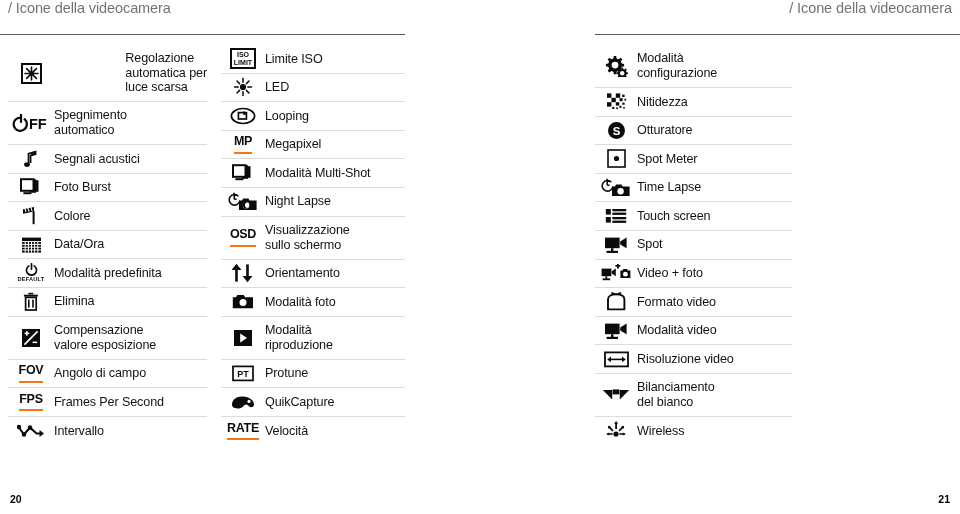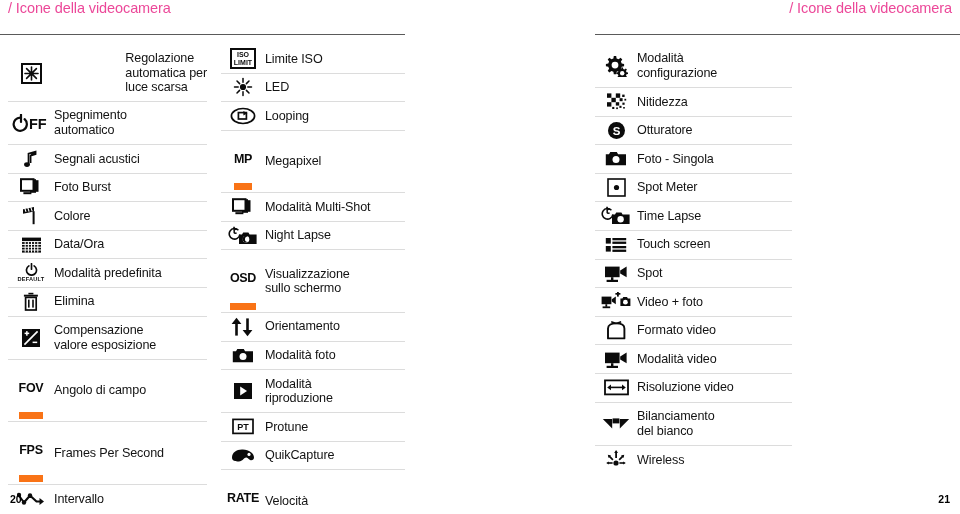--- a/index.html
+++ b/index.html
@@ -24,21 +24,21 @@
   .half-left  { padding-left: 8px;  padding-right: 75px; }
   .half-right { padding-left: 115px; padding-right: 8px; }
 
   
   .hdr {
     height: 30px;
     display: flex;
     align-items: flex-start;
     font-size: 14.5px;
     letter-spacing: -0.1px;
-    color: #ec4899;
+    color: #737373;
   }
   .hdr-left  { justify-content: flex-start; }
   .hdr-right { justify-content: flex-end; }
   .hdr-rule {
     height: 1px;
     background: #5a5a5a;
     margin-top: 4px;
   }
   .hdr-rule-left  { width: 405px; margin-left: -8px; }
   .hdr-rule-right { width: 365px; margin-left: auto; margin-right: -8px; }
@@ -84,21 +84,21 @@
     white-space: pre-line;
   }
 
   
   .tglyph {
     font-size: 12.5px;
     font-weight: bold;
     letter-spacing: -0.3px;
     line-height: 1;
   }
-  .tglyph.u { border-bottom: 7px solid #f97316; padding-bottom: 18px; margin-top: 20px; }
+  .tglyph.u { border-bottom: 2px solid #f97316; padding-bottom: 4px; }
   .box-lbl {
     border: 2px solid #0b0b0b;
     font-size: 7px;
     font-weight: bold;
     line-height: 7.5px;
     padding: 1px 2px;
     text-align: center;
   }
   .def-wrap {
     display: flex; flex-direction: column; align-items: center; line-height: 1;
@@ -495,29 +495,20 @@
         <div class="row">
           <span class="ico">
             <svg width="19" height="19" viewBox="0 0 19 19">
               <circle cx="9.5" cy="9.5" r="8.5" fill="#0b0b0b"></circle>
               <text x="9.5" y="13.6" text-anchor="middle" font-family="'Liberation Sans',sans-serif" font-size="11.5" font-weight="bold" fill="#fff">S</text>
             </svg>
           </span>
           <span class="lbl">Otturatore</span>
         </div>
 
-        <div class="row">
-          <span class="ico">
-            <svg width="22" height="17" viewBox="0 0 22 17">
-              <path d="M0.8 4.2 L4 4.2 L5.3 2 L11.8 2 L13.1 4.2 L21 4.2 L21 15.2 L0.8 15.2 Z" fill="#0b0b0b"></path>
-              <circle cx="11" cy="9.6" r="3.5" fill="#fff"></circle>
-            </svg>
-          </span>
-          <span class="lbl">Foto - Singola</span>
-        </div>
 
         <div class="row">
           <span class="ico">
             <svg width="19" height="19" viewBox="0 0 19 19">
               <rect x="1" y="1" width="17" height="17" fill="none" stroke="#0b0b0b" stroke-width="1.6"></rect>
               <circle cx="9.5" cy="9.5" r="2.6" fill="#0b0b0b"></circle>
             </svg>
           </span>
           <span class="lbl">Spot Meter</span>
         </div>

